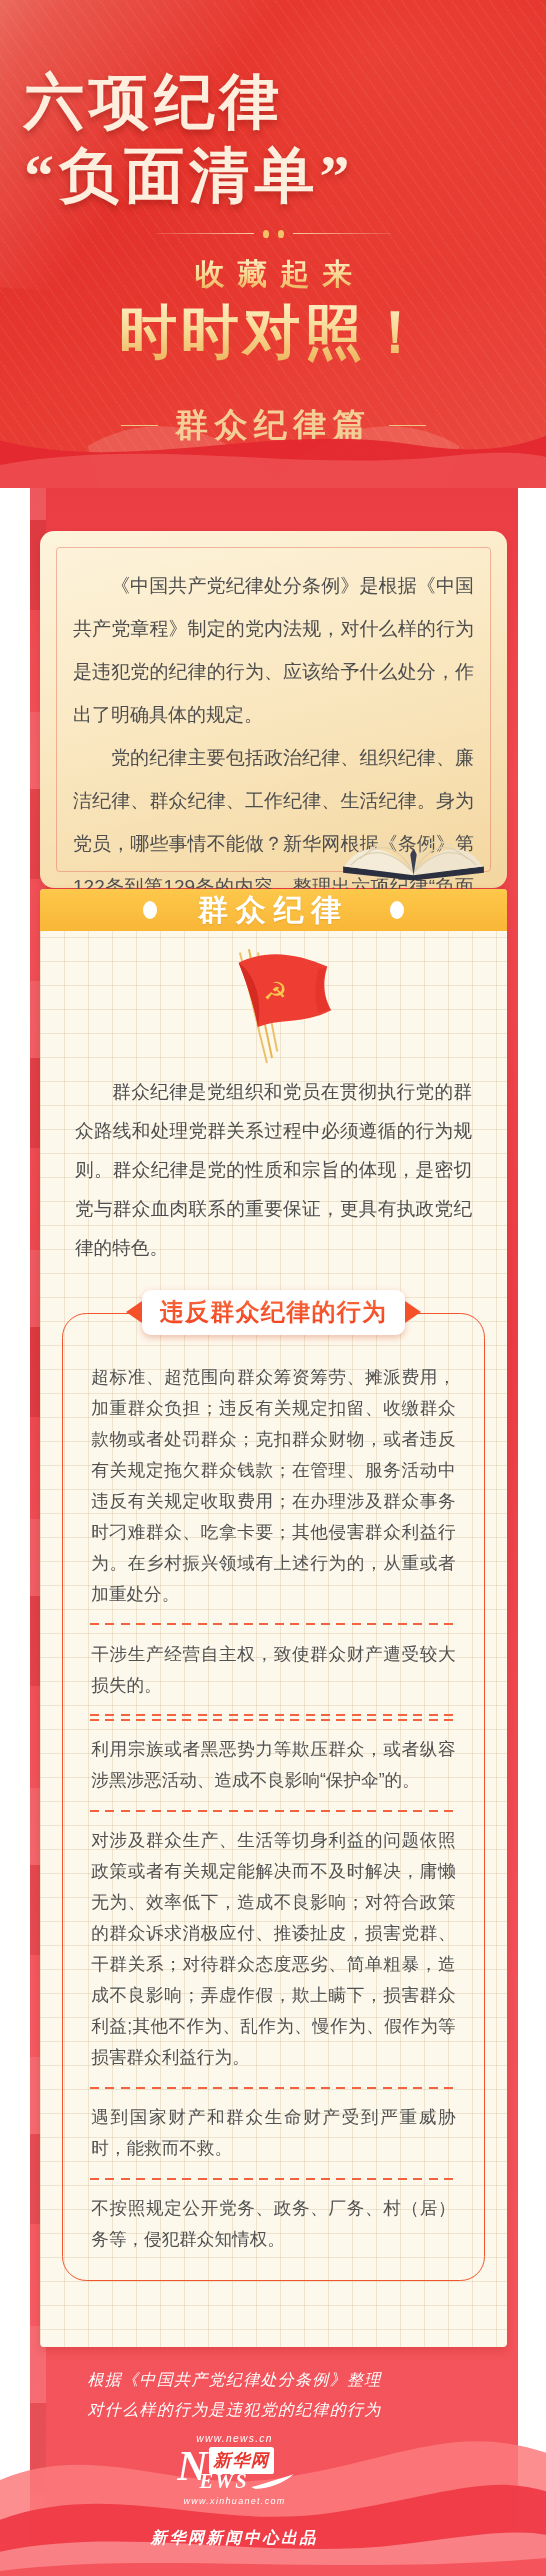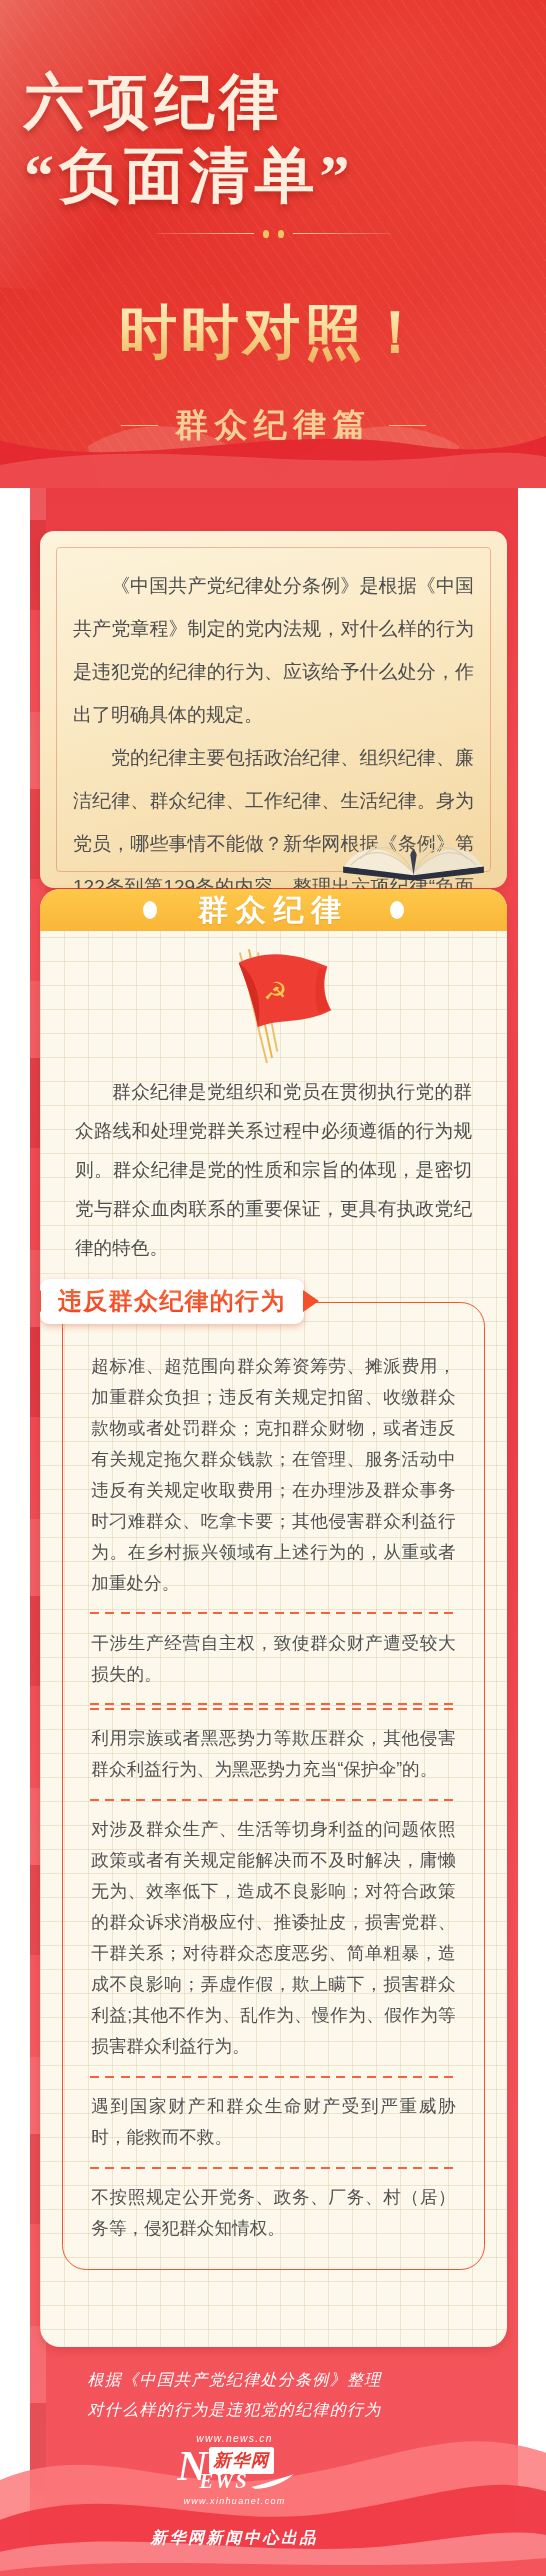--- a/index.html
+++ b/index.html
@@ -60,39 +60,39 @@
     box-shadow:0 3.8px 9px rgba(150,20,15,.18);
   }
   .card1 .inner-frame{position:absolute;inset:16px;border:0.6px solid rgba(231,128,102,.55);border-radius:3.8px;pointer-events:none;}
   .card1 .paras{position:relative;padding:33px 33px 0 33px;
     font-size:19px;line-height:43px;color:#4e4e4e;text-align:justify;}
   .card1 p{margin:0;text-indent:2em;}
   .hl-red{color:#e62117;font-weight:700;}
   .book-svg{position:absolute;right:18px;bottom:6.4px;}
   
   .card2{
-    position:absolute;left:40px;top:889px;width:467px;height:1458px;border-radius:20px;overflow:hidden;
+    position:absolute;left:40px;top:889px;width:467px;height:1458px;border-radius:4px;overflow:hidden;
     background-color:#fdf8ec;
     background-image:
       linear-gradient(rgba(203,182,137,.30) 0.6px,transparent 0.6px),
       linear-gradient(90deg,rgba(203,182,137,.30) 0.6px,transparent 0.6px);
     background-size:24px 24px;
     box-shadow:0 3.8px 9px rgba(150,20,15,.18);
   }
   .band{height:42px;background:linear-gradient(180deg,#fdc84b,#f9b637);
     display:flex;align-items:center;justify-content:center;gap:41px;}
   .band .bdot{width:14px;height:18px;border-radius:50%;background:#ffffff;}
   .band .btitle{font-size:30px;font-weight:900;letter-spacing:7.7px;color:#ffffff;
     text-shadow:0 1.3px 1.3px rgba(200,130,10,.35);}
   .flag-wrap{width:148px;margin:15.4px auto 0;height:119px;}
   .sec-para{margin:6.4px 35px 0;font-size:18.6px;line-height:39px;color:#4e4e4e;
     text-align:justify;}
   .sec-para p{margin:0;text-indent:2em;}
   
-  .badge-row{position:relative;margin-top:12px;display:flex;justify-content:flex-start;z-index:3;}
+  .badge-row{position:relative;margin-top:23px;display:flex;justify-content:center;z-index:3;}
   .badge{position:relative;background:#ffffff;border-radius:9px;padding:6.4px 18px;
     box-shadow:0 2.6px 6.4px rgba(205,70,25,.30);}
   .badge .btxt{font-size:24px;font-weight:900;letter-spacing:1.3px;
     background:linear-gradient(180deg,#f8683a,#f2431f);
     -webkit-background-clip:text;background-clip:text;color:transparent;}
   .badge .arr{position:absolute;top:50%;margin-top:-11px;width:0;height:0;
     border-top:11px solid transparent;border-bottom:11px solid transparent;}
   .badge .arr.l{left:-15.4px;border-right:16.7px solid #f4512a;}
   .badge .arr.r{right:-15.4px;border-left:16.7px solid #f4512a;}
   
@@ -141,20 +141,21 @@
   <div class="hero-title t1">六项纪律</div>
   <div class="hero-title t2">“负面清单”</div>
 
   <div class="divider">
     <span class="line"></span>
     <span class="dot"></span>
     <span class="dot"></span>
     <span class="line r"></span>
   </div>
 
+  <div class="subtitle gold-text">收藏起来</div>
   <div class="slogan gold-text">时时对照！</div>
 
   <div class="chapter-row">
     <span class="dash"></span>
     <span class="chapter">群众纪律篇</span>
     <span class="dash"></span>
   </div>
 
   <svg class="hero-wave" viewBox="0 0 852 120" preserveAspectRatio="none">
     <path d="M0,46 C200,98 420,18 640,52 C740,68 800,58 852,38 L852,120 L0,120 Z" fill="#e42830" opacity=".95"></path>
@@ -213,21 +214,21 @@
     </div>
   </div>
 
   <div class="listbox">
     <ul>
       <li>超标准、超范围向群众筹资筹劳、摊派费用，加重群众负担；违反有关规定扣留、收缴群众款物或者处罚群众；克扣群众财物，或者违反有关规定拖欠群众钱款；在管理、服务活动中违反有关规定收取费用；在办理涉及群众事务时刁难群众、吃拿卡要；其他侵害群众利益行为。在乡村振兴领域有上述行为的，从重或者加重处分。</li>
       <div class="sep"></div>
       <li>干涉生产经营自主权，致使群众财产遭受较大损失的。</li>
       <div class="sep"></div>
       <div class="sep"></div>
-      <li>利用宗族或者黑恶势力等欺压群众，其他侵害群众利益行为、为黑恶势力充当“保护伞”的。</li>
+      <li>利用宗族或者黑恶势力等欺压群众，或者纵容涉黑涉恶活动、造成不良影响“保护伞”的。</li>
       <div class="sep"></div>
       <li>对涉及群众生产、生活等切身利益的问题依照政策或者有关规定能解决而不及时解决，庸懒无为、效率低下，造成不良影响；对符合政策的群众诉求消极应付、推诿扯皮，损害党群、干群关系；对待群众态度恶劣、简单粗暴，造成不良影响；弄虚作假，欺上瞒下，损害群众利益;其他不作为、乱作为、慢作为、假作为等损害群众利益行为。</li>
       <div class="sep"></div>
       <li>遇到国家财产和群众生命财产受到严重威胁时，能救而不救。</li>
       <div class="sep"></div>
       <li>不按照规定公开党务、政务、厂务、村（居）务等，侵犯群众知情权。</li>
 
     </ul>
   </div>
 </div>

